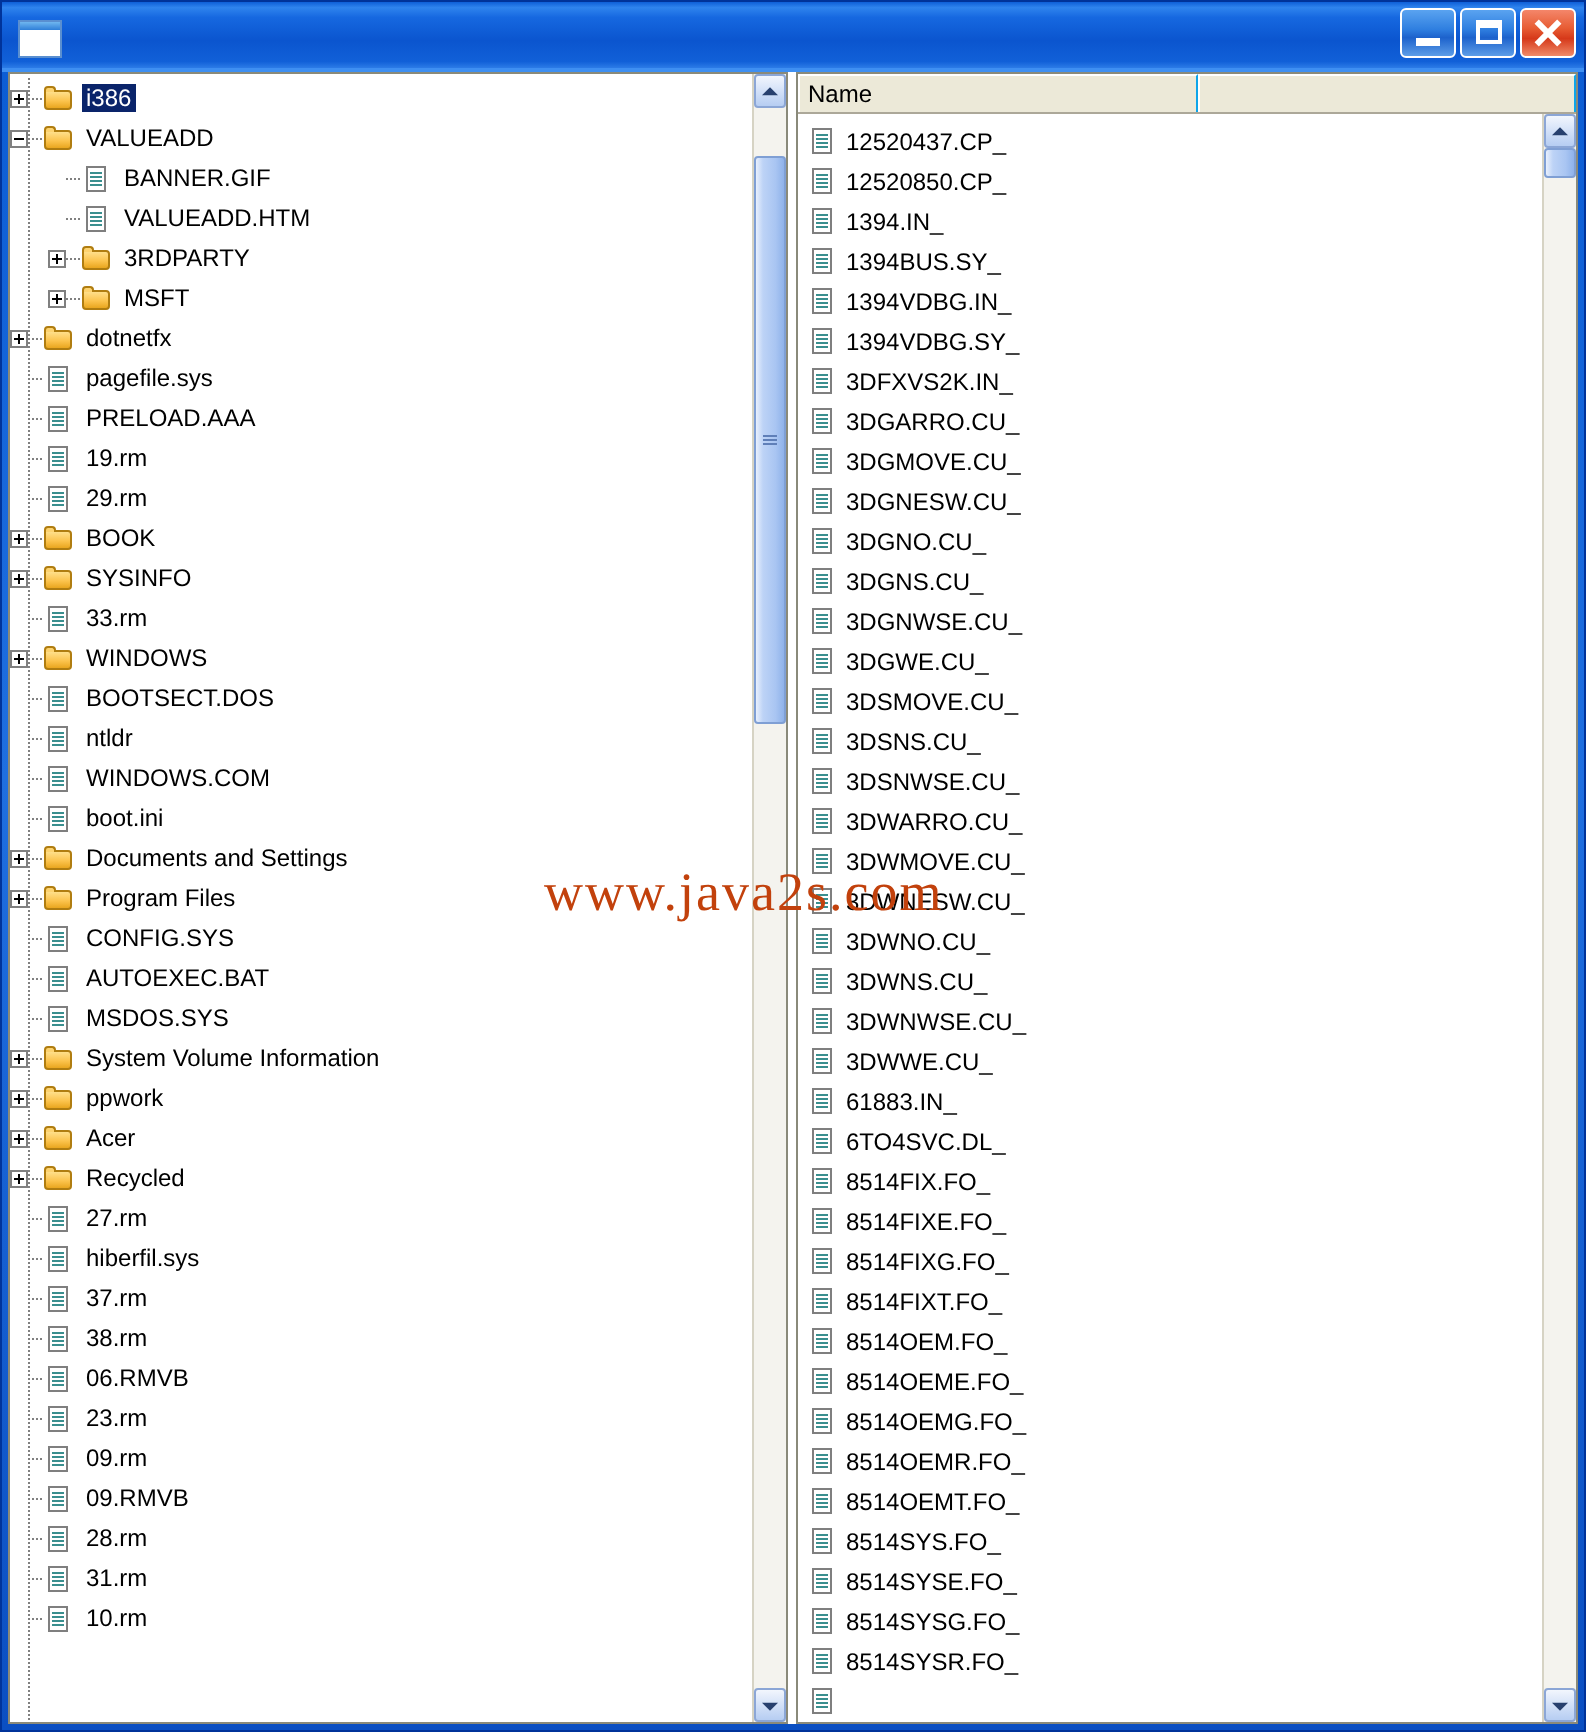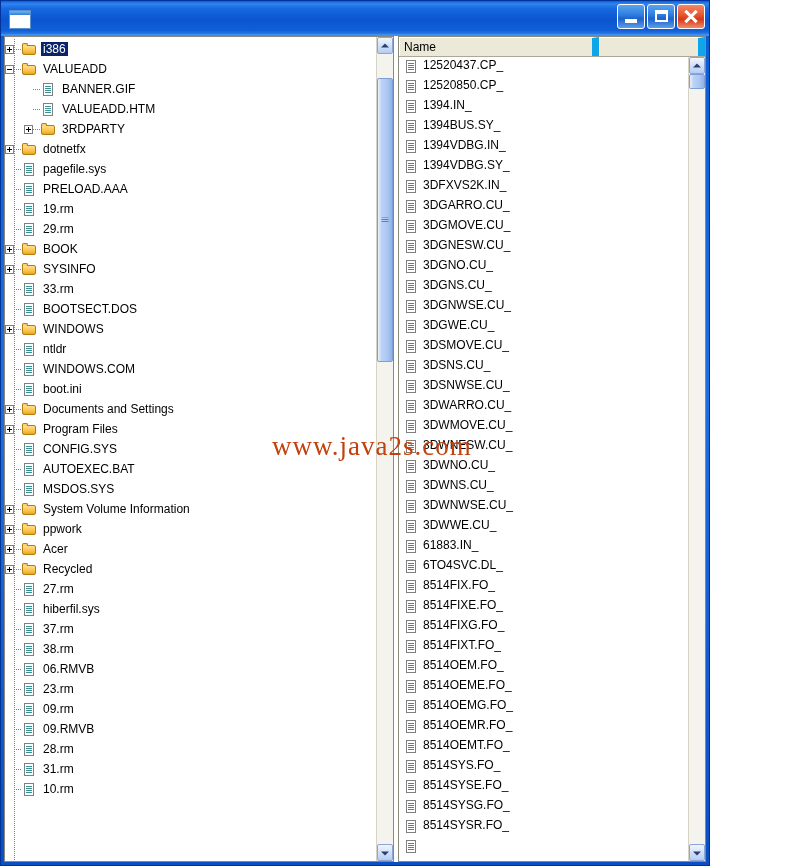--- a/index.html
+++ b/index.html
@@ -11,21 +11,21 @@
     width: 793px;
     height: 866px;
     overflow: hidden;
     font-family: "Liberation Sans", sans-serif;
   }
 
   
   #window {
     position: absolute;
     left: 0; top: 0;
-    width: 710px;
+    width: 793px;
     height: 866px;
     box-sizing: border-box;
     background: linear-gradient(to bottom, #0A5BD3 0%, #1F6FE0 45%, #0B4FC2 100%);
     border: 1px solid #00339a;
     display: flex;
     flex-direction: column;
   }
 
   
   #titlebar {
@@ -234,21 +234,21 @@
     height: 20px;
     flex: 0 0 20px;
     display: flex;
     background: #ece9d8;
     border-bottom: 1px solid #aca899;
     box-sizing: border-box;
   }
   .colcell {
     height: 100%;
     box-sizing: border-box;
-    border-right: 7px solid #0ea5e9;
+    border-right: 1px solid #0ea5e9;
     border-top: 1px solid #ffffff;
     border-left: 1px solid #ffffff;
     background: #ece9d8;
     font-size: 12px;
     color: #000;
     display: flex;
     align-items: center;
     padding-left: 4px;
     cursor: pointer;
   }
@@ -262,21 +262,21 @@
   }
   #listitems {
     flex: 1 1 auto;
     overflow: hidden;
     padding-top: 1px;
     padding-left: 4px;
   }
   .lrow {
     height: 20px;
     display: flex;
-    align-items: flex-start;
+    align-items: flex-end;
     font-size: 12px;
     color: #000;
     white-space: nowrap;
   }
 
   
   .vsb {
     width: 17px;
     flex: 0 0 17px;
     background: #f4f3ee;
@@ -390,20 +390,29 @@
           <div class="trow">
             <div class="indent" style="width: 19px;">
               <div class="trunk" style="left: 9px;"></div>
             </div>
             <div class="plusbox plus"></div>
             <div class="hline" style="width: 7px;"></div>
             <div class="ic folder"></div>
             <span class="label">3RDPARTY</span>
           </div>
           <div class="trow">
+            <div class="indent" style="width: 19px;">
+              <div class="trunk" style="left: 9px;"></div>
+            </div>
+            <div class="plusbox plus"></div>
+            <div class="hline" style="width: 7px;"></div>
+            <div class="ic folder"></div>
+            <span class="label">MSFT</span>
+          </div>
+          <div class="trow">
             <div class="plusbox plus"></div>
             <div class="hline" style="width: 7px;"></div>
             <div class="ic folder"></div>
             <span class="label">dotnetfx</span>
           </div>
           <div class="trow">
             <div class="nobox"></div>
             <div class="hline" style="width: 7px;"></div>
             <div class="ic file"></div>
             <span class="label">pagefile.sys</span>
@@ -438,30 +447,30 @@
             <div class="ic folder"></div>
             <span class="label">SYSINFO</span>
           </div>
           <div class="trow">
             <div class="nobox"></div>
             <div class="hline" style="width: 7px;"></div>
             <div class="ic file"></div>
             <span class="label">33.rm</span>
           </div>
           <div class="trow">
+            <div class="plusbox plus"></div>
+            <div class="hline" style="width: 7px;"></div>
+            <div class="ic folder"></div>
+            <span class="label">WINDOWS</span>
+          </div>
+          <div class="trow">
             <div class="nobox"></div>
             <div class="hline" style="width: 7px;"></div>
             <div class="ic file"></div>
             <span class="label">BOOTSECT.DOS</span>
-          </div>
-          <div class="trow">
-            <div class="plusbox plus"></div>
-            <div class="hline" style="width: 7px;"></div>
-            <div class="ic folder"></div>
-            <span class="label">WINDOWS</span>
           </div>
           <div class="trow">
             <div class="nobox"></div>
             <div class="hline" style="width: 7px;"></div>
             <div class="ic file"></div>
             <span class="label">ntldr</span>
           </div>
           <div class="trow">
             <div class="nobox"></div>
             <div class="hline" style="width: 7px;"></div>

